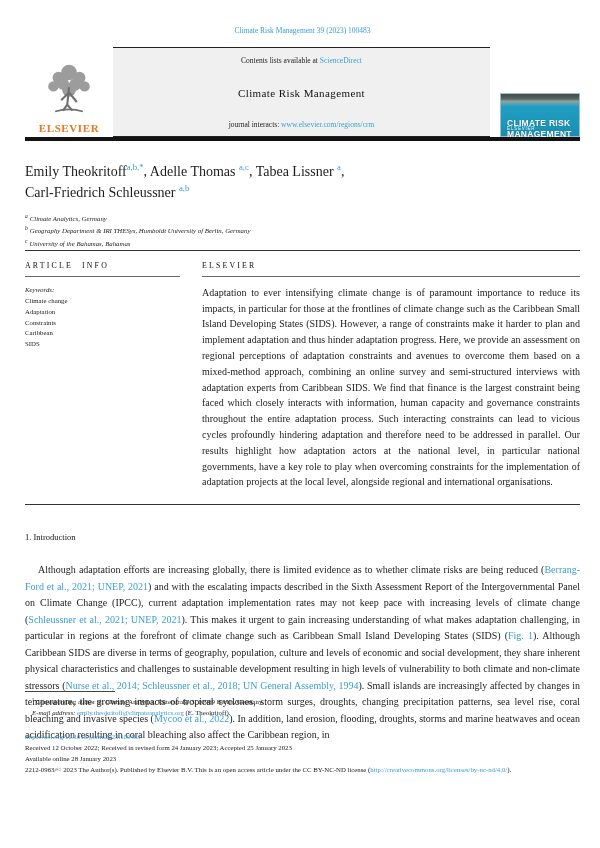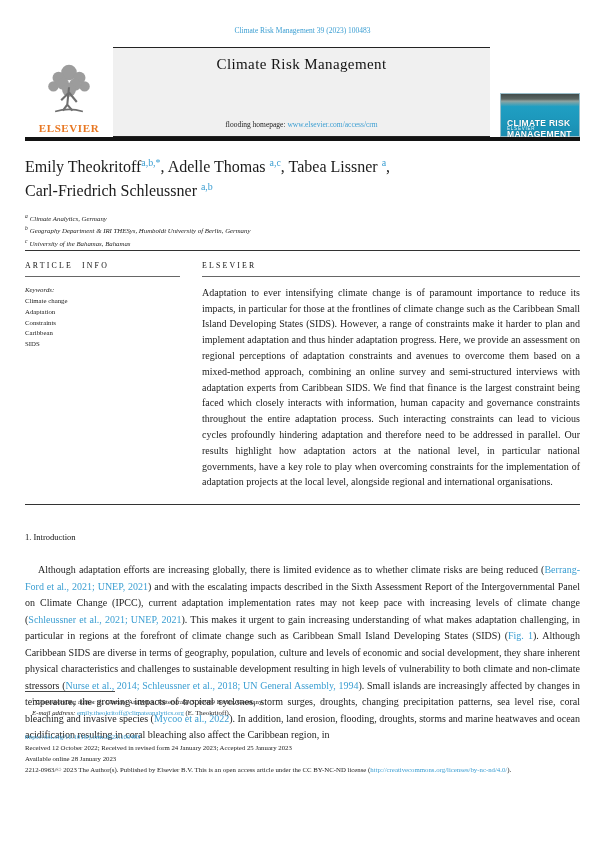--- a/index.html
+++ b/index.html
@@ -9,33 +9,33 @@
     padding:26px 20px 0 25px;
   }
   .running-head{text-align:center;font-size:7.5px;color:#3b9ed2;margin-bottom:12px;}
   
   .masthead{display:flex;align-items:stretch;height:90px;}
   .logo-col{width:88px;display:flex;flex-direction:column;align-items:center;justify-content:flex-end;padding-bottom:3px;}
   .wordmark{color:#e87722;font-weight:bold;font-size:11px;letter-spacing:0.6px;margin-top:1px;}
   .center-box{flex:1;background:#f0f0f0;border-top:1.5px solid #222;border-bottom:1.5px solid #222;
     text-align:center;display:flex;flex-direction:column;justify-content:space-between;padding:8px 6px 7px;}
   .contents-line,.homepage-line{font-size:7.5px;color:#222;}
-  .journal-title{font-size:15px;letter-spacing:0.4px;color:#111;}
+  .journal-title{font-size:11px;letter-spacing:0.4px;color:#111;}
   .link{color:#3b9ed2;text-decoration:none;cursor:pointer;}
   .cover{width:78px;margin-left:10px;position:relative;border:0.5px solid #9abfcb;
     background:linear-gradient(180deg,#414c4b 0%,#5a6663 12%,#8fa3a0 17%,rgba(32,163,198,0) 30%),
                linear-gradient(180deg,#22a5c8 0%,#1c96ba 70%,#1a8cb0 100%);
     color:#fff;font-family:"Liberation Sans",sans-serif;margin-top:46px;}
   .cover-title{position:absolute;top:24px;left:6px;font-size:8.5px;font-weight:bold;line-height:1.3;letter-spacing:0.3px;
     text-shadow:0 0 1px rgba(0,0,0,.35);}
   .cover-footer{position:absolute;bottom:5px;left:6px;font-size:4.5px;letter-spacing:0.8px;opacity:.9;}
   .thick-rule{height:3.5px;background:#131313;}
   
   .article-title{font-size:16.5px;font-weight:normal;line-height:1.35;margin:25px 0 0;color:#101010;}
-  .author-list{margin-top:14px;font-size:16px;line-height:1.5;}
+  .author-list{margin-top:20px;font-size:14px;line-height:1.5;}
   sup.rt-suplink{color:#3b9ed2;font-size:62%;}
   sup.rt-sup{font-size:62%;}
   .rt-link{color:#3b9ed2;}
   .rt-italic{font-style:italic;}
   .affiliations{margin-top:9px;font-size:6.8px;font-style:italic;line-height:1.55;color:#222;}
   .affil sup{font-size:5.5px;margin-right:2px;}
   
   .info-abstract{border-top:1px solid #333;border-bottom:1px solid #333;display:flex;padding:10px 0 14px;}
   .info-col{width:155px;flex:none;}
   .abstract-col{flex:1;padding-left:22px;}
@@ -75,22 +75,23 @@
             <circle cx="37" cy="27" r="7"></circle>
             <circle cx="30" cy="33" r="8"></circle>
           </g>
           <path d="M30 30 L28 50 M30 36 L21 45 M30 36 L39 47 M28 50 L23 57 M28 50 L34 57" stroke="#6f6f6f" stroke-width="2.4" fill="none"></path>
           <path d="M14 58 Q30 53 46 58" stroke="#6f6f6f" stroke-width="1.8" fill="none"></path>
         </svg>
       </span>
       <div class="wordmark">ELSEVIER</div>
     </div>
     <div class="center-box">
+      <div class="contents-line"><span>Contents lists available at </span><span class="link">ScienceDirect</span></div>
       <div class="journal-title">Climate Risk Management</div>
-      <div class="homepage-line"><span>flooding homepage: </span><span class="link">www.elsevier.com/access/crm</span></div>
+      <div class="homepage-line"><span>journal interacts: </span><span class="link">www.elsevier.com/regions/crm</span></div>
     </div>
     <div class="cover">
       <div class="cover-title">
         <span>CLIMATE RISK</span><br>
         <span>MANAGEMENT</span>
       </div>
       <div class="cover-footer">ELSEVIER</div>
     </div>
   </div>
   <div class="thick-rule"></div>

